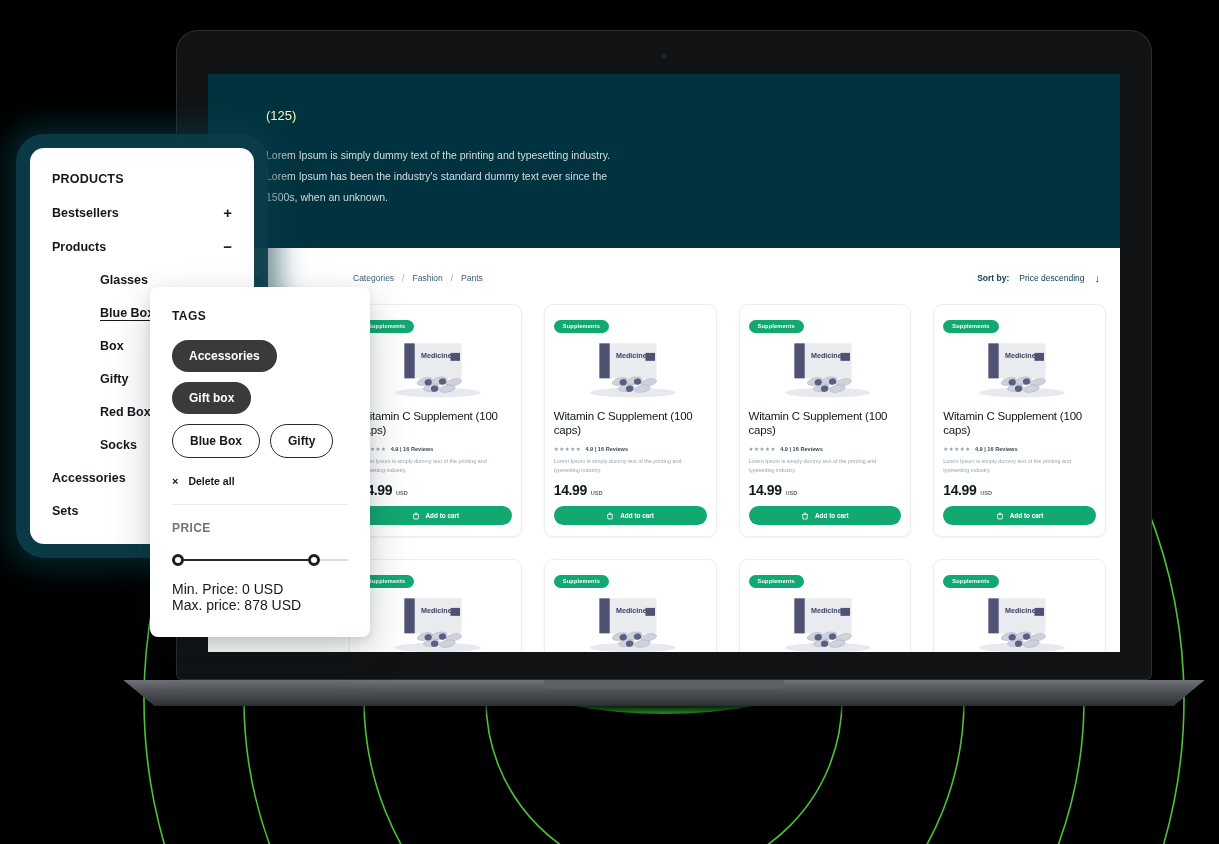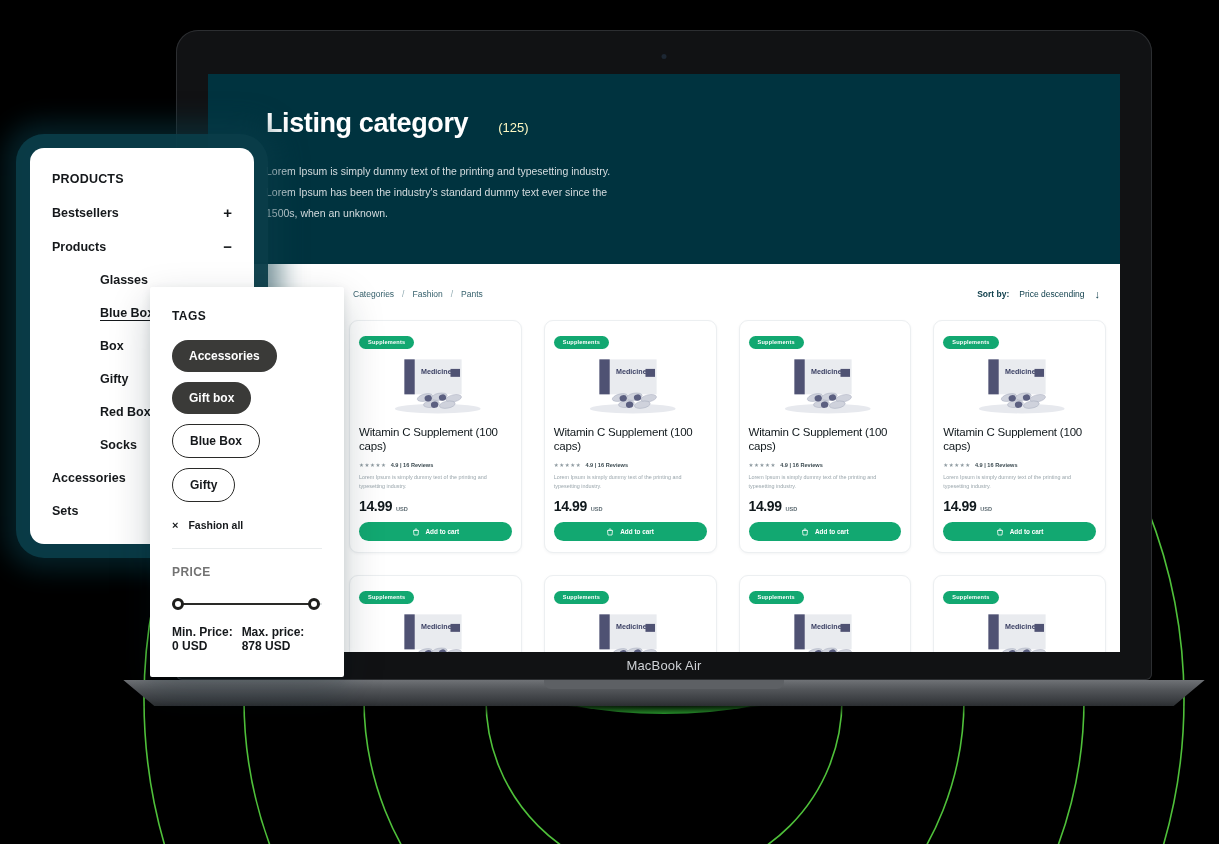--- a/index.html
+++ b/index.html
@@ -113,42 +113,42 @@
   .pp-row {
     display:flex; align-items:center; justify-content:space-between;
     margin-top:19px; font-size:12.5px; color:#15181b; font-weight:700;
   }
   .pp-row.sub { padding-left:48px; font-weight:700; }
   .pp-row .ico { color:#15181b; font-size:15px; line-height:1; }
   .pp-underline { text-decoration:underline; text-underline-offset:3px; }
 
   
   .panel-tags {
-    position:absolute; left:150px; top:287px; width:194px;
-    background:#fff; border-radius:2px; padding:22px 22px 24px 22px;
+    position:absolute; left:150px; top:287px; width:220px;
+    background:#fff; border-radius:8px; padding:22px 22px 24px 22px;
     box-shadow:0 16px 40px rgba(10,30,40,.22), 0 3px 10px rgba(10,30,40,.10);
     z-index:9;
   }
   .pt-head { font-size:12px; font-weight:700; color:#15181b; letter-spacing:.4px; }
   .chips { display:flex; flex-wrap:wrap; gap:10px; margin-top:17px; }
   .chip {
     border-radius:20px; padding:9px 17px; font-size:12px; font-weight:700;
     cursor:pointer; white-space:nowrap;
   }
   .chip.solid { background:#3a3a38; color:#fff; }
   .chip.out { background:#fff; color:#15181b; border:1.3px solid #2a2a28; }
   .del-all { display:flex; align-items:center; gap:10px; margin-top:17px; font-size:10.5px; font-weight:700; color:#15181b; cursor:pointer; }
   .del-x { font-size:11px; color:#15181b; }
   .pt-divider { height:1px; background:#e9eced; margin:17px 0 0 0; }
   .pt-price-h { margin-top:16px; font-size:12px; font-weight:700; color:#737373; letter-spacing:.4px; }
   .slider { position:relative; height:14px; margin-top:18px; }
   .s-track { position:absolute; top:6px; left:0; right:0; height:2.4px; background:#d9dcdd; border-radius:2px; }
   .s-fill { position:absolute; top:6px; left:6px; width:137px; height:2.4px; background:#2a2a28; border-radius:2px; }
   .s-knob { position:absolute; top:1px; width:12px; height:12px; border-radius:50%; background:#fff; border:3px solid #1e1e1c; }
-  .s-labels { display:flex; justify-content:space-between; margin-top:14px; font-size:12px; font-weight:700; color:#15181b; }
+  .s-labels { display:flex; justify-content:space-between; margin-top:14px; font-size:14px; font-weight:400; color:#15181b;flex-direction:column; }
 </style>
 </head>
 <body>
 
 <div id="stage">
 
   <svg class="rings" viewBox="0 0 1219 844">
     <g fill="none" stroke="#4FC03A" stroke-width="1.6">
       <circle cx="664" cy="700" r="178"></circle>
       <circle cx="664" cy="700" r="300"></circle>
@@ -160,21 +160,20 @@
   </svg>
 
   <div class="laptop">
     <div class="lid">
       <div class="notch-dot"></div>
 
       <div class="screen">
 
         <div class="hero">
           <div class="hero-title-row">
-            <div class="hero-title">Listing category</div>
             <div class="hero-count">(125)</div>
           </div>
           <div class="hero-desc">Lorem Ipsum is simply dummy text of the printing and typesetting industry. Lorem Ipsum has been the industry's standard dummy text ever since the 1500s, when an unknown.</div>
         </div>
 
         <div class="body-area">
 
           <div class="filters-col">
             <div class="filters-h">Filters</div>
             <div class="filters-sub">PRODUCTS</div>
@@ -417,21 +416,20 @@
                         <ellipse cx="66" cy="57" rx="4.6" ry="4" transform="rotate(-14 66 57)"></ellipse>
                         <ellipse cx="84" cy="56" rx="4.6" ry="4" transform="rotate(-10 84 56)"></ellipse>
                         <ellipse cx="74" cy="65" rx="4.6" ry="4" transform="rotate(-8 74 65)"></ellipse>
                       </g>
                     </svg></div></div>
               </div>
           </div>
         </div>
       </div>
 
-      <div class="brandbar">MacBook Air</div>
     </div>
     <div class="base"></div>
     <div class="base-notch"></div>
     <div class="foot-shadow"></div>
   </div>
 
   <div class="panel-products">
     <div class="pp-head">PRODUCTS</div>
     <div id="pp-list">
         <div class="pp-row">
@@ -480,21 +478,21 @@
   <div class="panel-tags">
     <div class="pt-head">TAGS</div>
     <div class="chips" id="chip-list">
         <span class="chip solid">Accessories</span>
         <span class="chip solid">Gift box</span>
         <span class="chip out">Blue Box</span>
         <span class="chip out">Gifty</span>
       </div>
     <div class="del-all">
       <span class="del-x">×</span>
-      <span>Fashion all</span>
+      <span>Delete all</span>
     </div>
     <div class="pt-divider"></div>
     <div class="pt-price-h">PRICE</div>
     <div class="slider">
       <div class="s-track"></div>
       <div class="s-fill"></div>
       <div class="s-knob" style="left:0"></div>
       <div class="s-knob" style="left:136px"></div>
     </div>
     <div class="s-labels">

